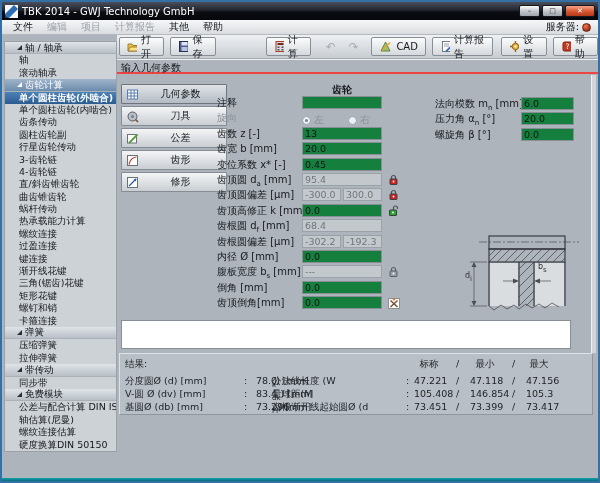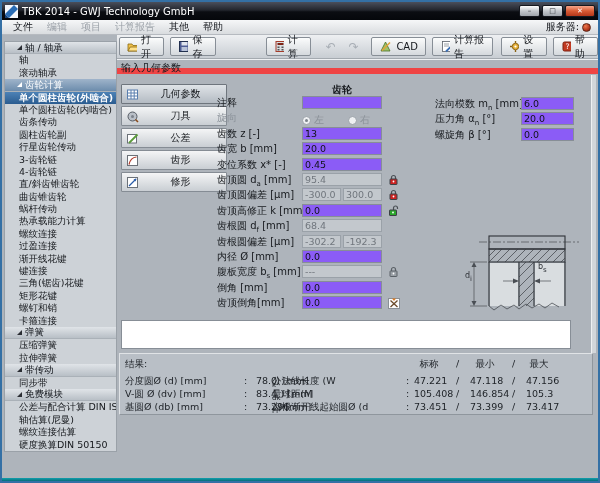--- a/index.html
+++ b/index.html
@@ -48,36 +48,36 @@
   .toolbar { height:24px; flex:none; display:flex; align-items:center; padding-left:2px;
     background:linear-gradient(#eef0f2,#c8cdd3); border-bottom:1px solid #a4aab0; }
   .tbtn { height:19px; border:1px solid #878e96; border-radius:2px; padding:0 7px;
     display:flex; align-items:center; gap:4px; font-size:10px; color:#14171c;
     background:linear-gradient(#fbfcfc,#d5d9dd); }
   .tflat { width:24px; text-align:center; color:#a8aeb5; font-size:12px; }
 
   
   .main { flex:1; position:relative; font-size:10px; color:#16191d; overflow:hidden; }
   .sect { position:absolute; left:0; top:0; right:0; height:15px; padding:2px 0 4px 4px;
-    border-bottom:6px solid #ef4444; box-shadow:inset 0 1px 0 #eef0f3; }
+    border-bottom:2px solid #ef4444; box-shadow:inset 0 1px 0 #eef0f3; }
 
   .sbtn { position:absolute; left:4px; width:106px; height:20px; border:1px solid #858c94;
     border-radius:1px; display:flex; align-items:center; padding:0 4px;
     background:linear-gradient(#f4f5f6,#c9ced3); }
   .sbtn.active { background:linear-gradient(#dfe3e7,#b4bbc3); border-color:#6e757d; }
   .sbtn .lbl { flex:1; text-align:center; }
 
   .ghdr { position:absolute; left:185px; top:24px; width:80px; text-align:center; font-weight:bold; }
 
   .frow { position:absolute; left:0; right:0; height:15px; line-height:14px; white-space:nowrap; }
   .flabel { position:absolute; left:100px; top:0; }
   .flabel.gray, .radio-lbl { color:#8b9299; }
   sub { font-size:7px; }
   .finput { position:absolute; left:185px; top:0; width:80px; height:13px;
-    border:1px solid #878e96; background:#8b5cf6; color:#101318; font-size:9.5px; padding:0 2px;
+    border:1px solid #878e96; background:#15803d; color:#101318; font-size:9.5px; padding:0 2px;
     font-family:"DejaVu Sans",sans-serif; }
   .finput.ro { background:#c3c8cd; color:#70767d; border-color:#9aa1a8; }
   .finput.half { width:39px; }
   .finput.h2 { left:226px; }
   .lockpos { position:absolute; left:271px; top:1px; }
 
   .radio { position:absolute; top:2px; display:flex; align-items:center; gap:3px; }
   .rc { width:9px; height:9px; border-radius:50%; border:1px solid #9aa1a8; background:#eef0f2; position:relative; }
   .rc.on::after { content:""; position:absolute; inset:2px; border-radius:50%; background:#7b828a; }
 
@@ -187,24 +187,24 @@
         <div class="s-row item">
           <span>热承载能力计算</span>
         </div>
         <div class="s-row item">
           <span>螺纹连接</span>
         </div>
         <div class="s-row item">
           <span>过盈连接</span>
         </div>
         <div class="s-row item">
+          <span>键连接</span>
+        </div>
+        <div class="s-row item">
           <span>渐开线花键</span>
-        </div>
-        <div class="s-row item">
-          <span>键连接</span>
         </div>
         <div class="s-row item">
           <span>三角(锯齿)花键</span>
         </div>
         <div class="s-row item">
           <span>矩形花键</span>
         </div>
         <div class="s-row item">
           <span>螺钉和销</span>
         </div>

